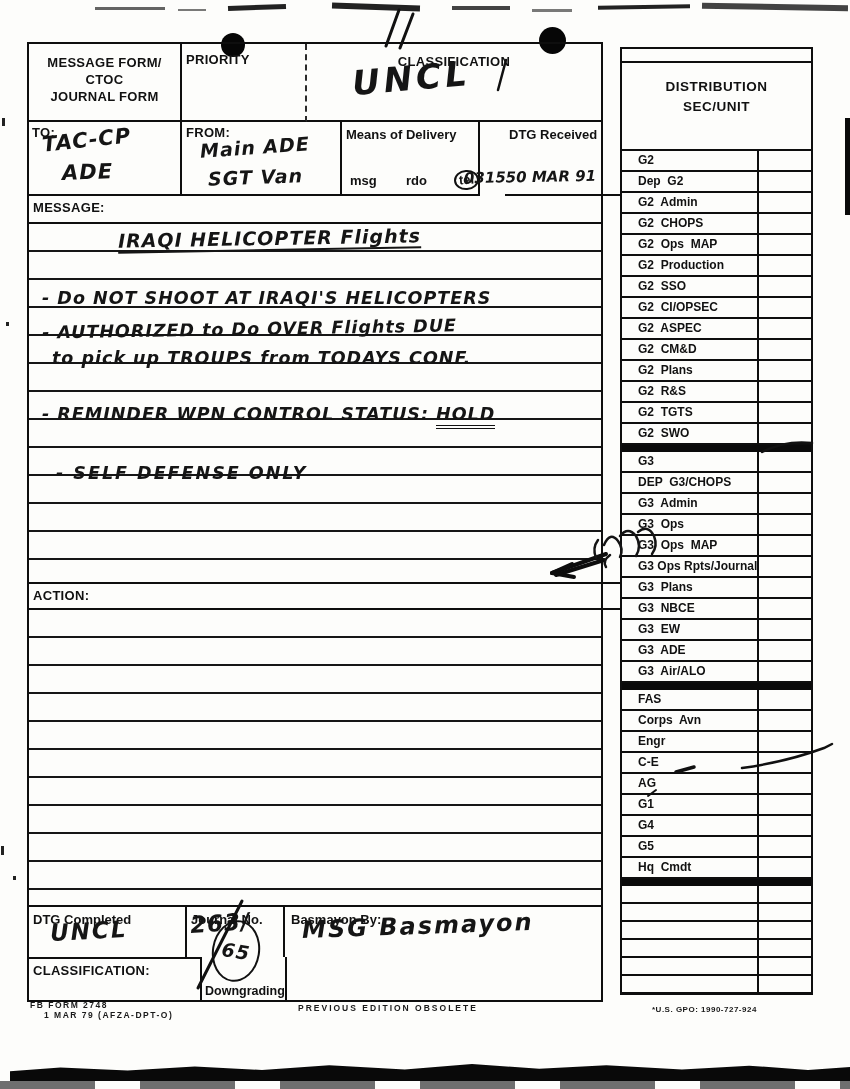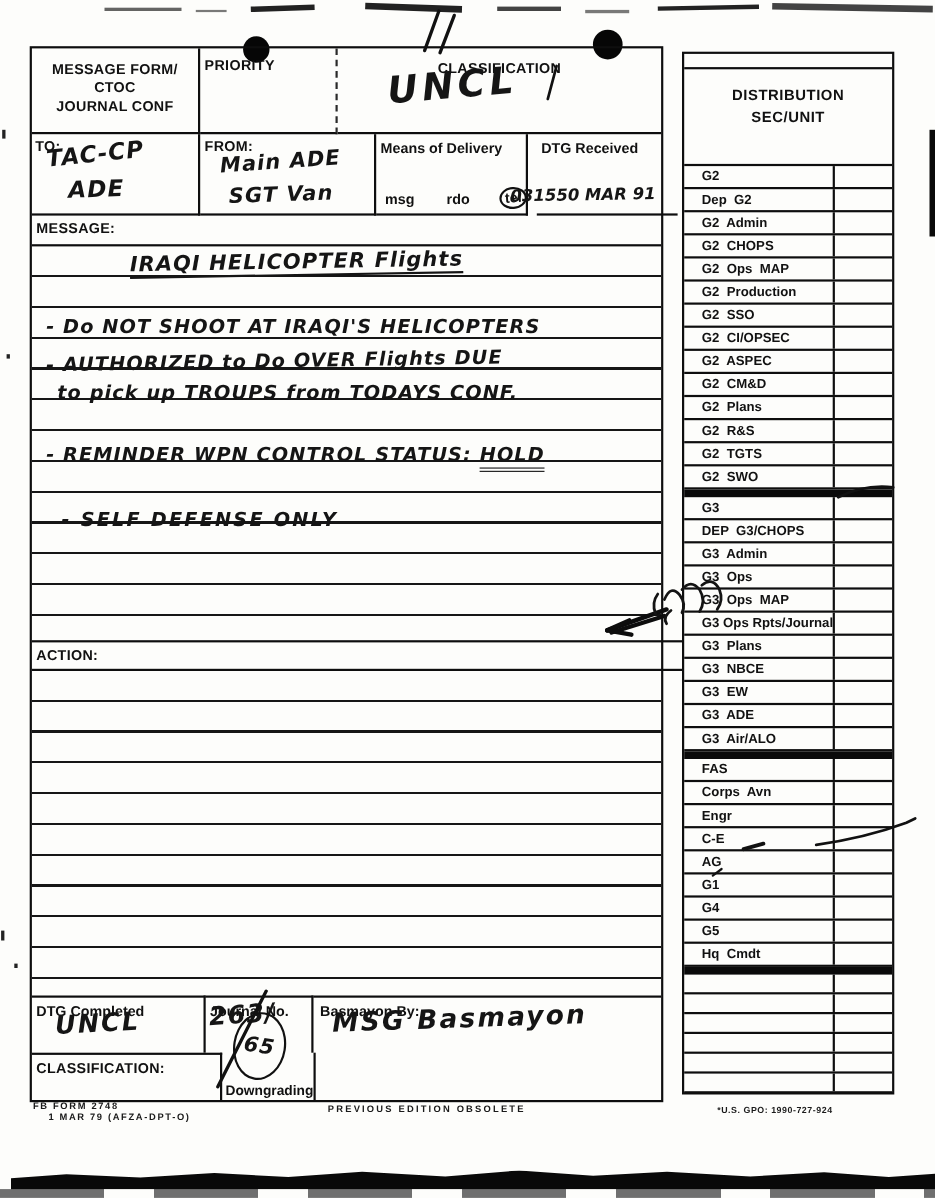--- a/index.html
+++ b/index.html
@@ -72,21 +72,21 @@
   <div class="dash abs" style="left:6px;top:322px;width:3px;height:4px;"></div>
   <div class="dash abs" style="left:1px;top:846px;width:3px;height:9px;"></div>
   <div class="dash abs" style="left:13px;top:876px;width:3px;height:4px;"></div>
 
   <div class="form-outer">
 
     <div class="cell bR bB" style="left:0;top:0;width:153px;height:78px;">
       <div class="lbl center" style="padding-top:10px;line-height:17px;">
         <div>MESSAGE FORM/</div>
         <div>CTOC</div>
-        <div>JOURNAL CONF</div>
+        <div>JOURNAL FORM</div>
       </div>
     </div>
     <div class="cell bRd bB" style="left:153px;top:0;width:125px;height:78px;">
       <span class="lbl" style="position:absolute;left:4px;top:8px;">PRIORITY</span>
     </div>
     <div class="cell bB" style="left:278px;top:0;width:294px;height:78px;">
       <div class="lbl center" style="padding-top:10px;">CLASSIFICATION</div>
     </div>
 
     <div class="cell bR bB" style="left:0;top:78px;width:153px;height:74px;">
@@ -94,21 +94,21 @@
     </div>
     <div class="cell bR bB" style="left:153px;top:78px;width:160px;height:74px;">
       <span class="lbl" style="position:absolute;left:4px;top:3px;">FROM:</span>
     </div>
     <div class="cell bR bB" style="left:313px;top:78px;width:138px;height:74px;">
       <span class="lbl-lite" style="position:absolute;left:4px;top:5px;font-weight:bold;">Means of Delivery</span>
       <span class="lbl-lite" style="position:absolute;left:8px;bottom:6px;">msg</span>
       <span class="lbl-lite" style="position:absolute;left:64px;bottom:6px;">rdo</span>
       <span class="lbl-lite tel-circle" style="position:absolute;left:112px;bottom:4px;">tel</span>
     </div>
-    <div class="cell bB" style="left:459px;top:78px;width:128px;height:74px;">
+    <div class="cell bB" style="left:476px;top:78px;width:128px;height:74px;">
       <span class="lbl-lite" style="position:absolute;left:4px;top:5px;">DTG Received</span>
     </div>
 
     <div class="cell bB" style="left:0;top:152px;width:572px;height:28px;">
       <span class="lbl" style="position:absolute;left:4px;top:4px;">MESSAGE:</span>
     </div>
 
     <div class="cell ruled" style="left:0;top:180px;width:572px;height:358px;"></div>
 
     <div class="cell bB" style="left:0;top:538px;width:667px;height:28px;border-top:2px solid #0e0e0e;">

